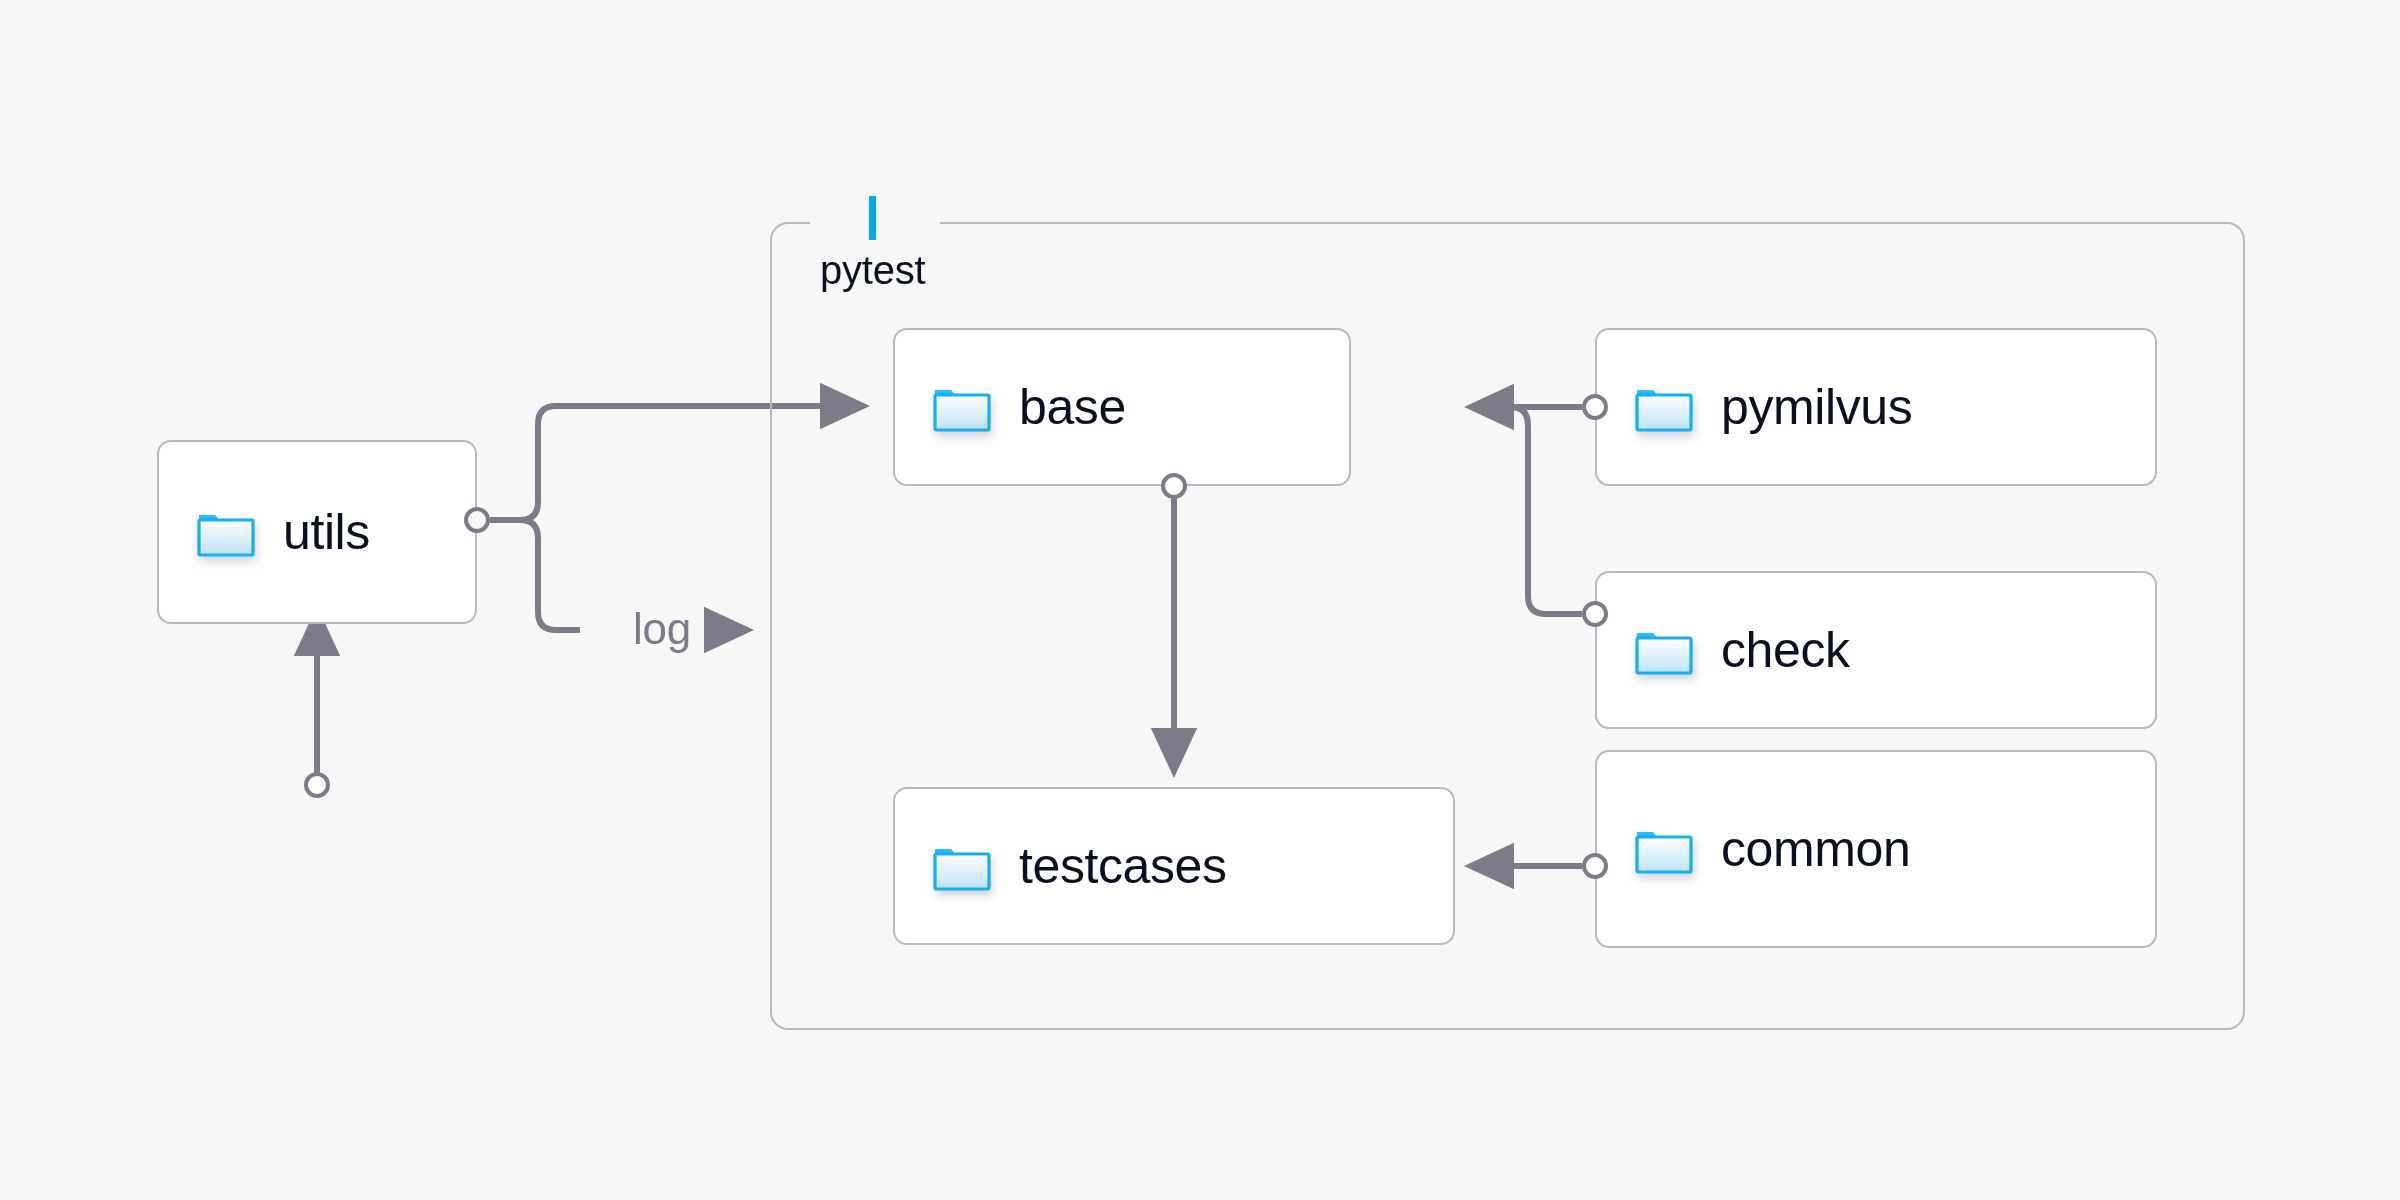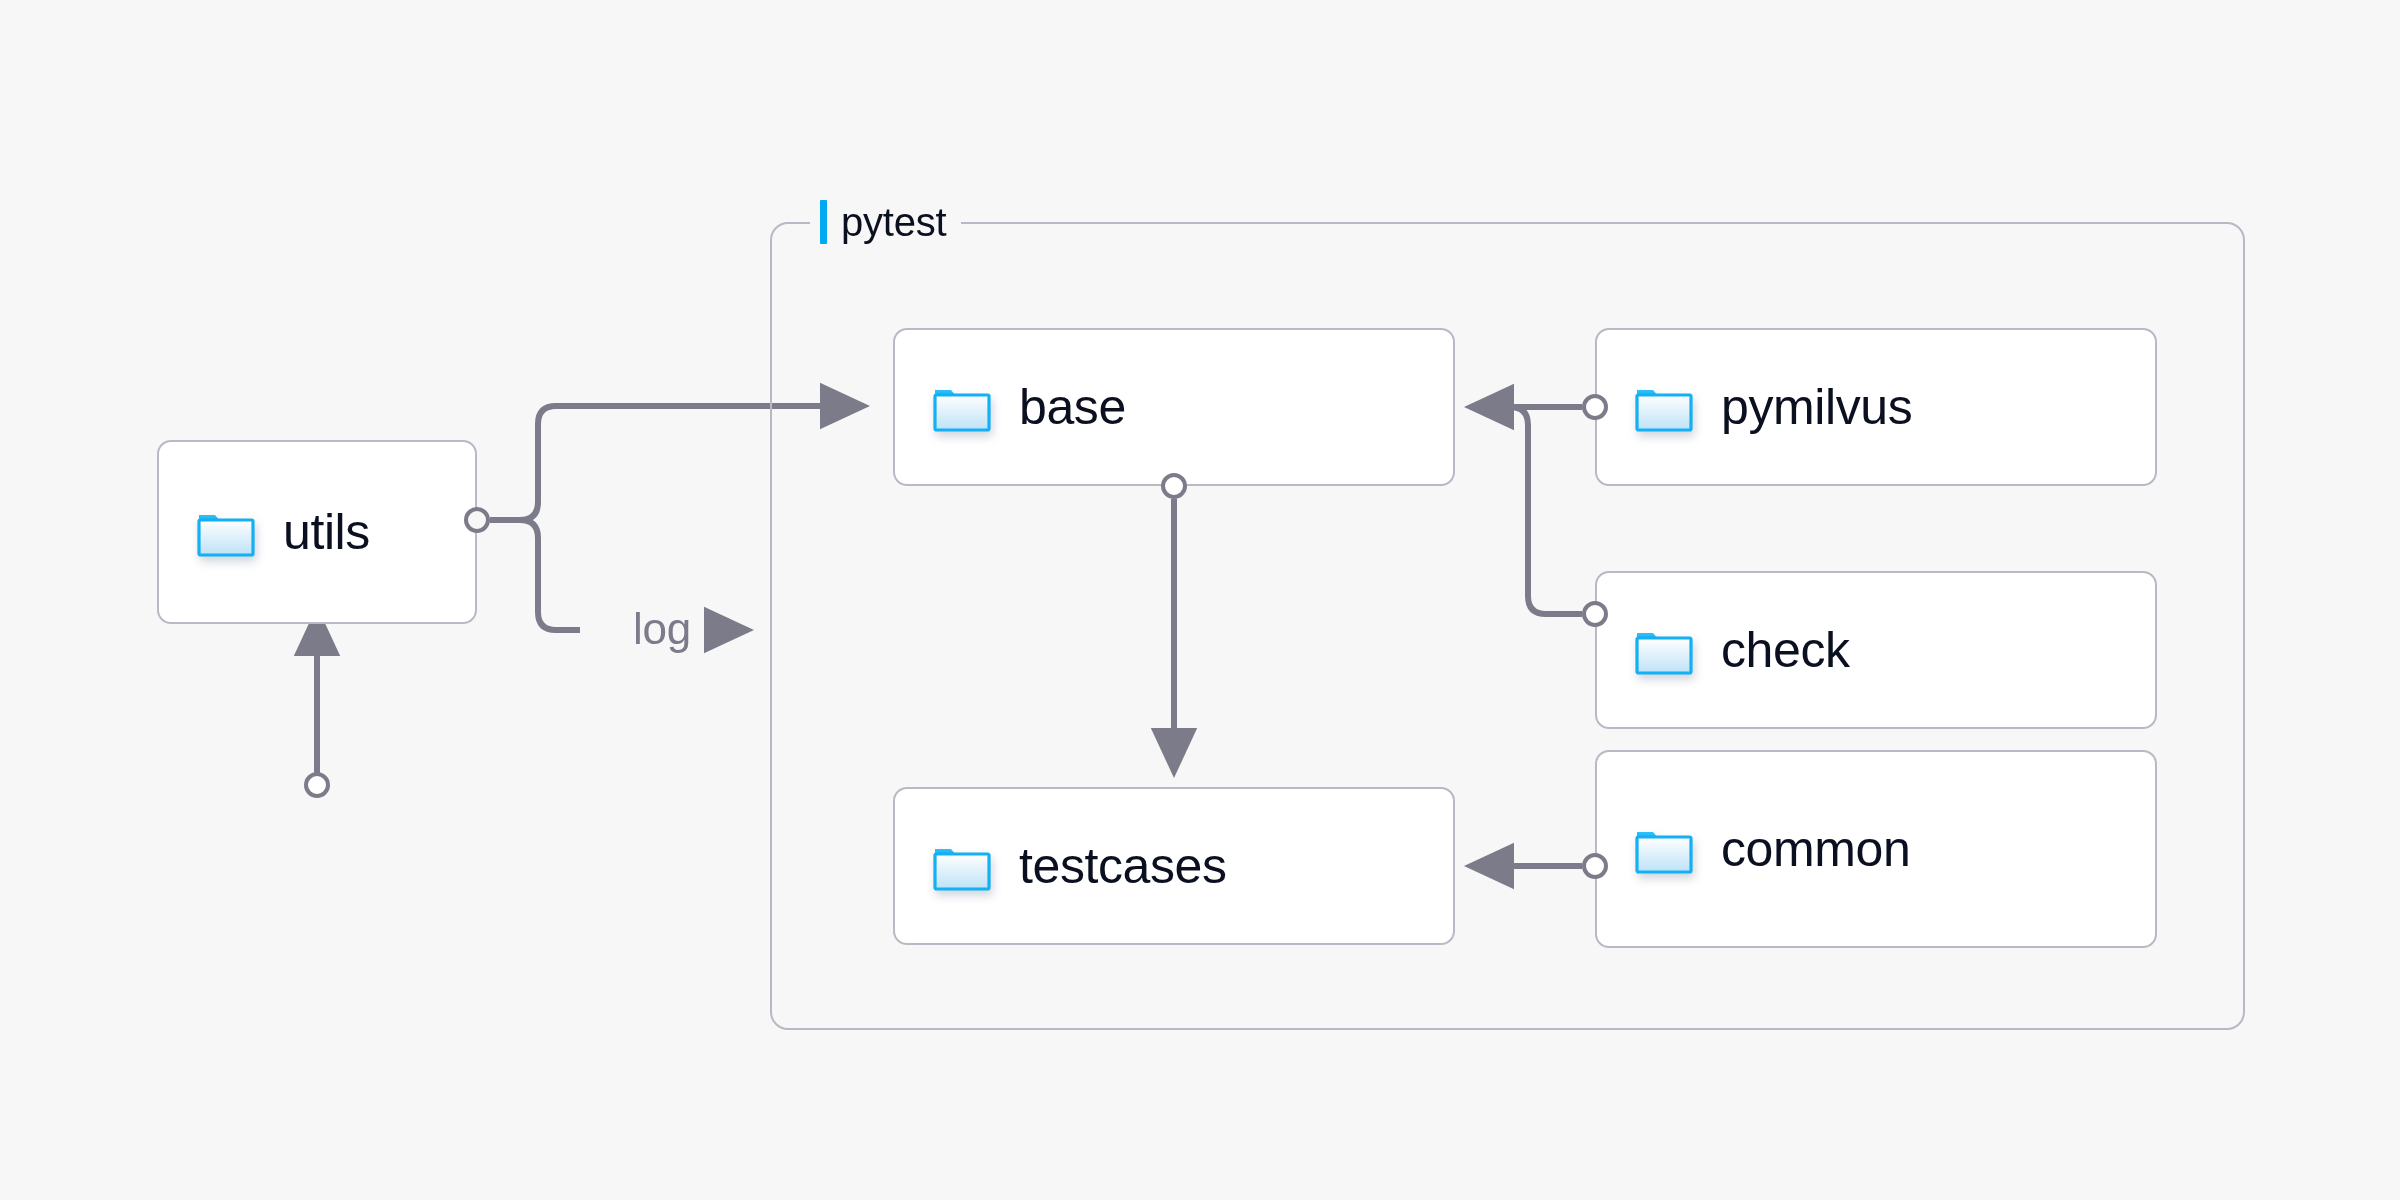--- a/index.html
+++ b/index.html
@@ -31,24 +31,25 @@
     position: absolute;
     border: 2px solid #b9b8c4;
     border-radius: 18px;
     background: transparent;
     box-sizing: border-box;
   }
   .group-label-wrap {
     position: absolute;
     display: flex;
     align-items: center;
-    gap: 14px;
+    gap: 8px;
     background: #f7f7f8;
     padding: 0 14px 0 10px;
     height: 52px;
+    flex-direction: column;
   }
   .group-accent-bar {
     width: 7px;
     height: 44px;
     background: #00a9f0;
     border-radius: 1px;
     flex: 0 0 auto;
   }
   .group-label-text {
     font-size: 40px;
@@ -172,21 +173,21 @@
         <path d="M2 9 h16 l5 6 h33 v4 H2 z" fill="url(#folderTabGrad)"></path>
         <rect x="2" y="14" width="54" height="35" rx="1.5" fill="url(#folderGrad)" stroke="#14b0f4" stroke-width="3.2"></rect>
       </svg>
     </span>
     <span class="node-label">utils</span>
   </div>
   <span class="conn-dot" style="left:464px; top:507px;"></span>
 
   <span class="conn-dot on-white" style="left:304px; top:772px;"></span>
 
-  <div class="node" style="left:893px; top:328px; width:562px; height:158px;">
+  <div class="node" style="left:893px; top:328px; width:458px; height:158px;">
     <span class="folder-icon">
       <svg viewBox="0 0 58 52" width="58" height="52" xmlns="http://www.w3.org/2000/svg">
         <path d="M2 9 h16 l5 6 h33 v4 H2 z" fill="url(#folderTabGrad)"></path>
         <rect x="2" y="14" width="54" height="35" rx="1.5" fill="url(#folderGrad)" stroke="#14b0f4" stroke-width="3.2"></rect>
       </svg>
     </span>
     <span class="node-label">base</span>
   </div>
   <span class="conn-dot on-white" style="left:1161px; top:473px;"></span>
 

